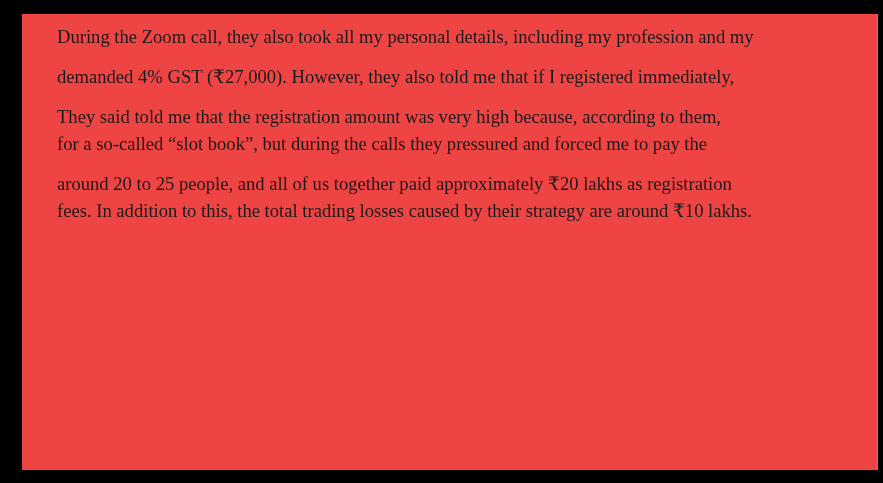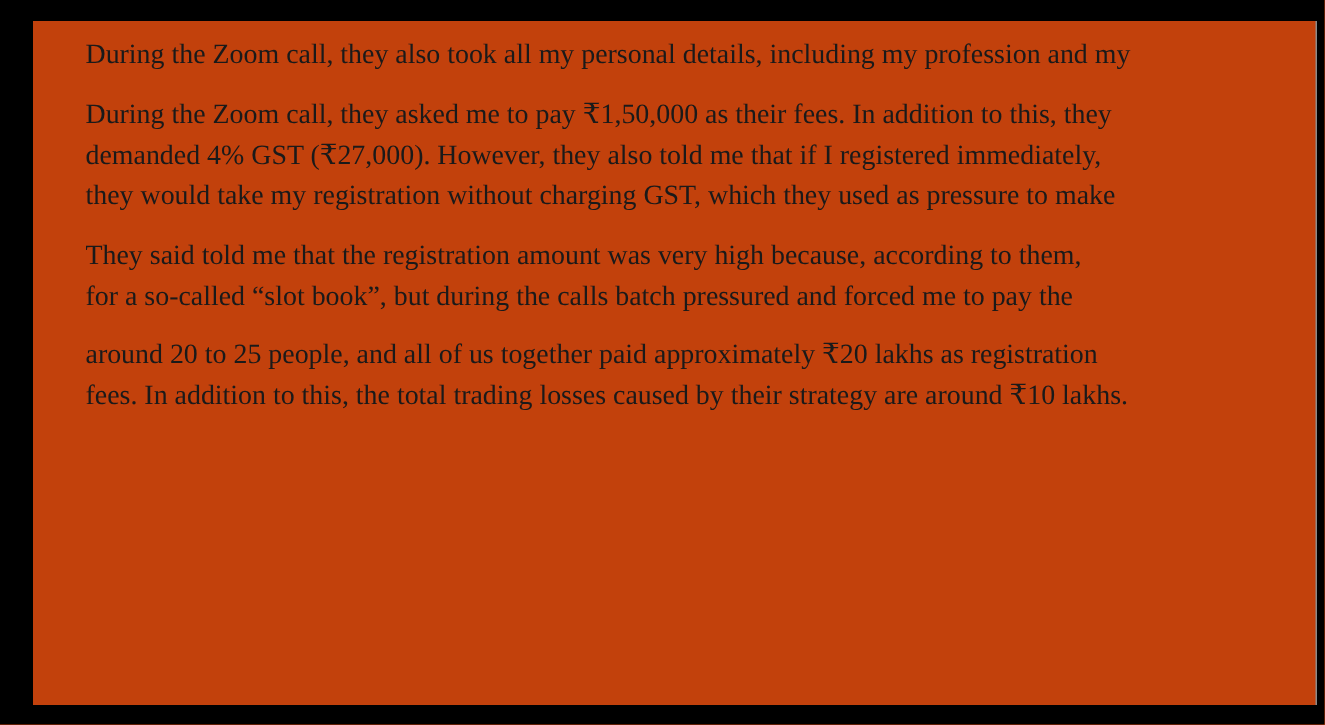--- a/index.html
+++ b/index.html
@@ -6,21 +6,21 @@
   body {
     width: 883px; height: 483px;
     background: #000000;
     position: relative;
     overflow: hidden;
   }
   .page {
     position: absolute;
     left: 22px; top: 14px;
     width: 855px; height: 456px;
-    background: #c2410c;
+    background: #ef4444;
     border-right: 1px solid #8a8a8a;
   }
   .content {
     position: absolute;
     left: 35px; top: 10px;
     width: 790px;
     font-family: "Liberation Serif", "DejaVu Serif", serif;
     font-size: 18.6px;
     line-height: 26.9px;
     color: #1a1a1a;
@@ -35,28 +35,26 @@
 <body>
 
 <div class="page">
   <div class="content">
 
     <p class="para">
       <span class="line">During the Zoom call, they also took all my personal details, including my profession and my</span>
     </p>
 
     <p class="para">
-      <span class="line">During the Zoom call, they asked me to pay ₹1,50,000 as their fees. In addition to this, they</span>
       <span class="line">demanded 4% GST (₹27,000). However, they also told me that if I registered immediately,</span>
-      <span class="line">they would take my registration without charging GST, which they used as pressure to make</span>
     </p>
 
     <p class="para">
       <span class="line">They said told me that the registration amount was very high because, according to them,</span>
-      <span class="line">for a so-called “slot book”, but during the calls batch pressured and forced me to pay the</span>
+      <span class="line">for a so-called “slot book”, but during the calls they pressured and forced me to pay the</span>
     </p>
 
     <p class="para">
       <span class="line">around 20 to 25 people, and all of us together paid approximately ₹20 lakhs as registration</span>
       <span class="line">fees. In addition to this, the total trading losses caused by their strategy are around ₹10 lakhs.</span>
     </p>
 
   </div>
 </div>
 

